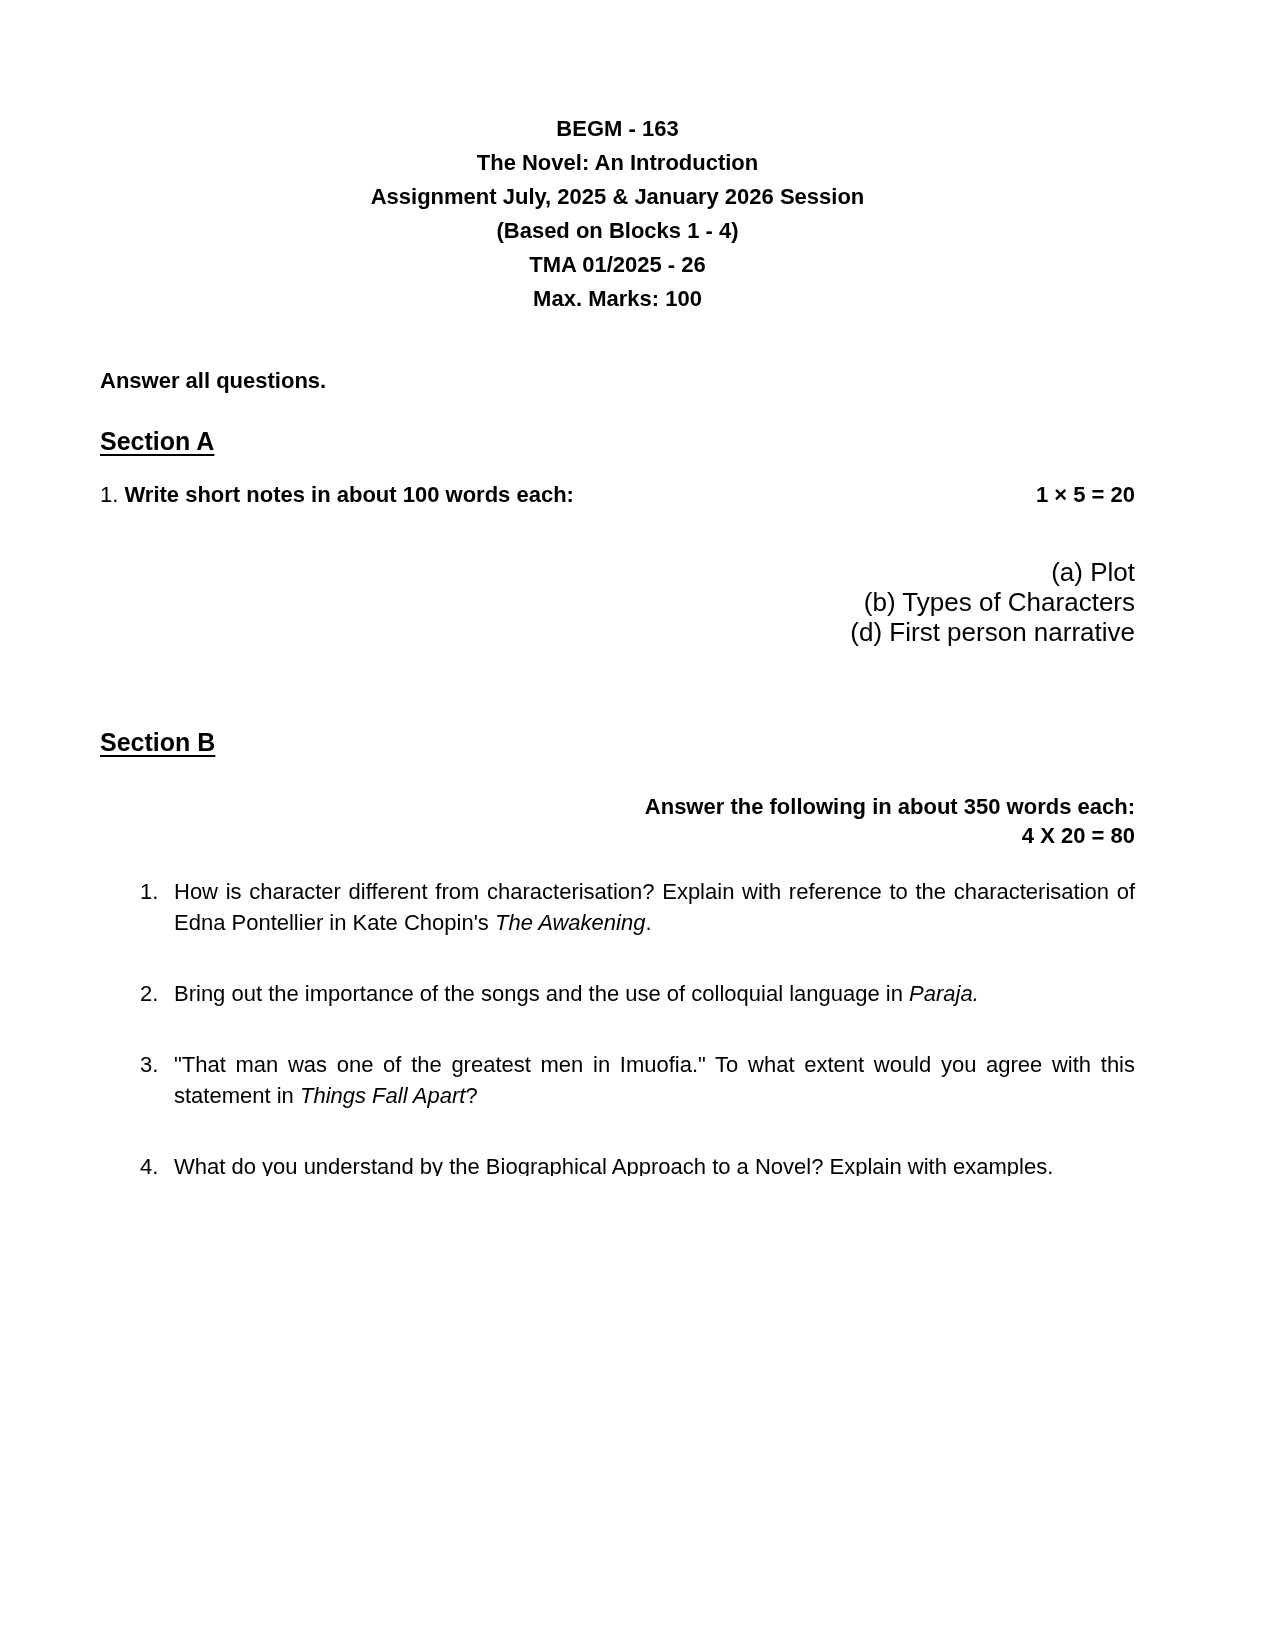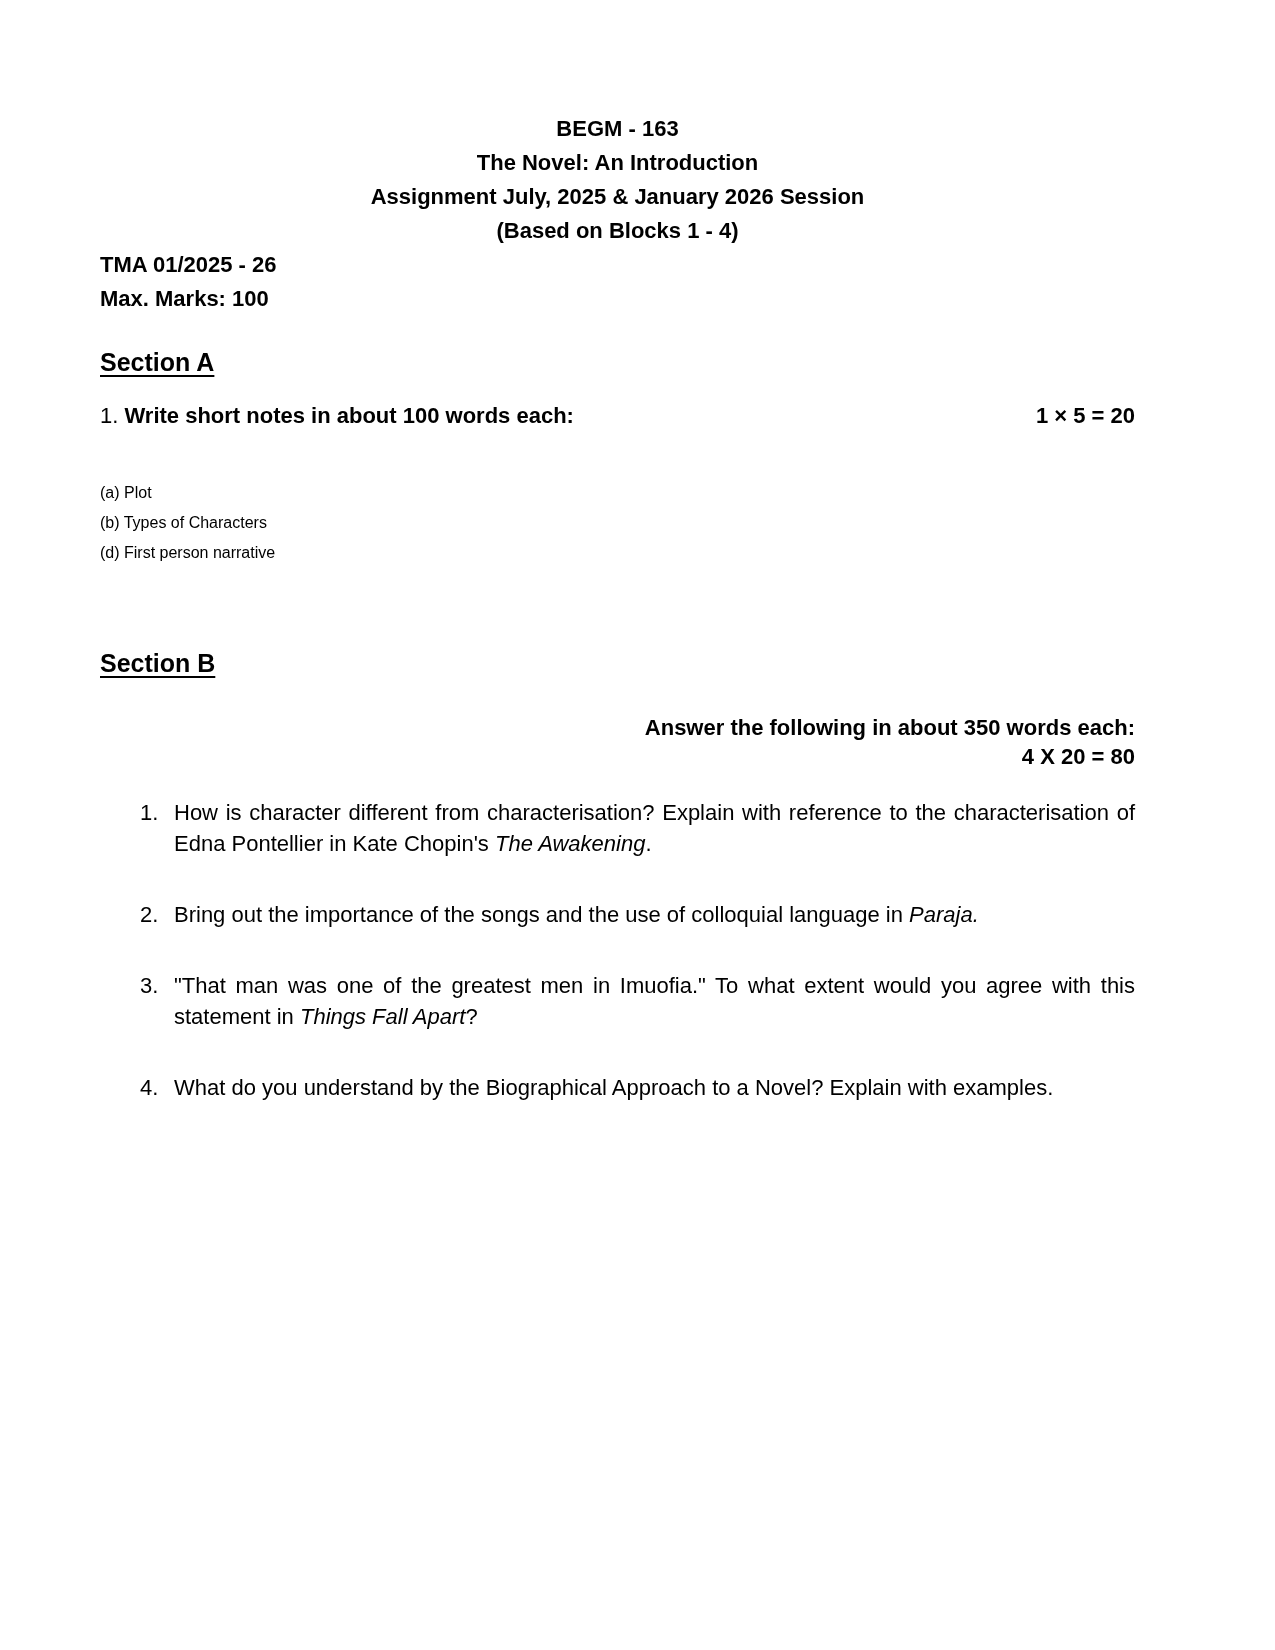--- a/index.html
+++ b/index.html
@@ -22,21 +22,21 @@
     padding: 112px 140px 0 100px;
     box-sizing: border-box;
   }
   .hdr-center {
     text-align: center;
     font-weight: bold;
     font-size: 22px;
     line-height: 34px;
   }
   .hdr-right {
-    text-align: left;
+    text-align: center;
     font-weight: bold;
     font-size: 22px;
     line-height: 34px;
   }
   .instr {
     margin: 50px 0 0 0;
     font-weight: bold;
     font-size: 22px;
     line-height: 29px;
   }
@@ -66,22 +66,23 @@
     margin-top: 35px;
     flex-direction: column;
   }
   .marks {
     font-weight: bold;
     white-space: nowrap;
     padding-left: 20px;
   }
   .notes {
     margin-top: 48px;
-    font-size: 16px;
+    font-size: 26px;
     line-height: 30px;
+    text-align: right;
   }
   .questions {
     margin-top: 26px;
   }
   .question {
     display: flex;
     margin: 0 0 40px 40px;
     font-size: 22px;
     line-height: 31px;
   }
@@ -108,20 +109,21 @@
       <div>The Novel: An Introduction</div>
       <div>Assignment July, 2025 &amp; January 2026 Session</div>
       <div>(Based on Blocks 1 - 4)</div>
     </div>
 
     <div class="hdr-right">
       <div>TMA 01/2025 - 26</div>
       <div>Max. Marks: 100</div>
     </div>
 
+    <p class="instr">Answer all questions.</p>
 
     <h2 class="section-heading">Section A</h2>
 
     <div class="qline">
       <div>
         <span class="num">1.</span>
         <span class="bold">Write short notes in about 100 words each:</span>
       </div>
       <div class="marks">1 × 5 = 20</div>
     </div>

